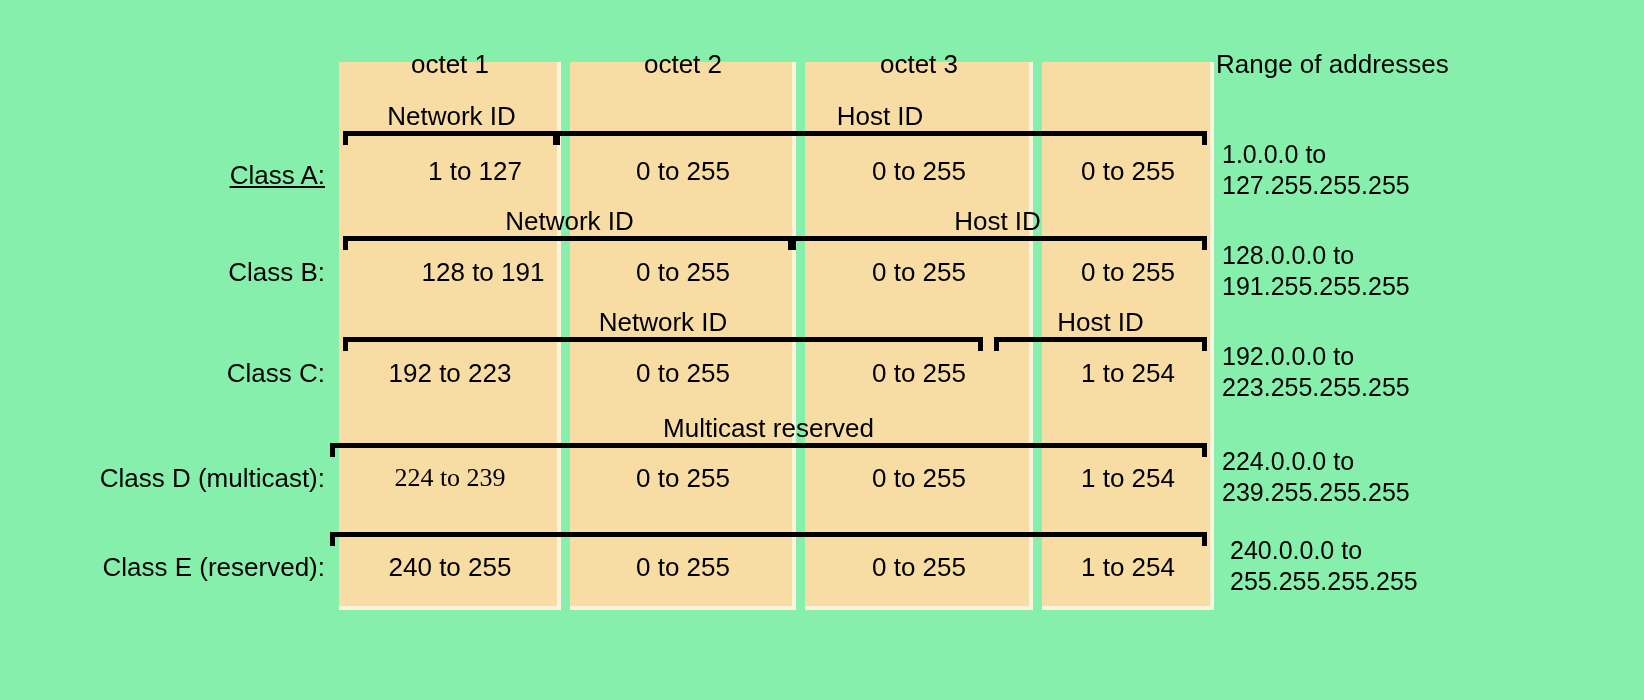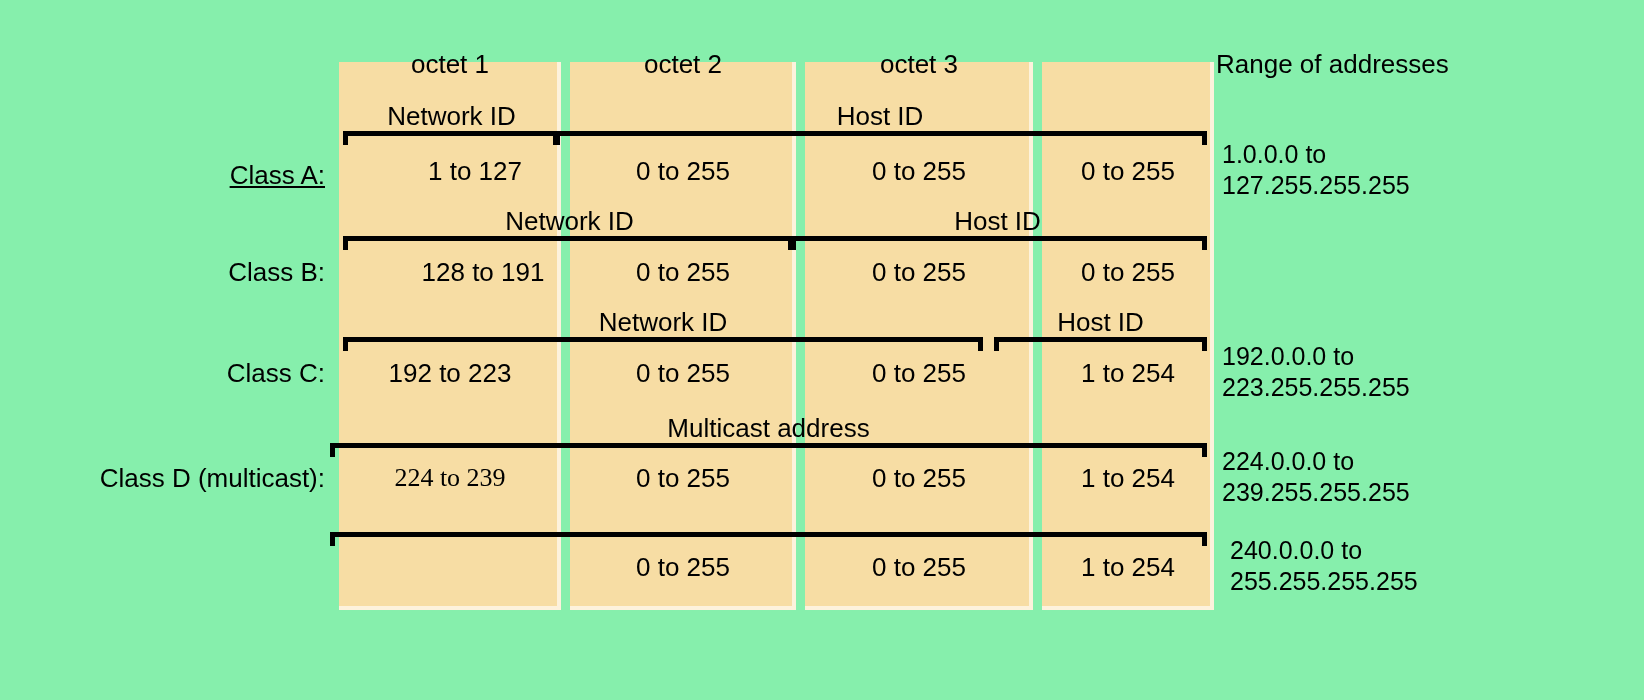--- a/index.html
+++ b/index.html
@@ -130,52 +130,58 @@
   <div class="bracket-label" style="left:343px; width:453px; top:206px;">Network ID</div>
   <div class="bracket" style="left:343px; width:453px; top:236px;"></div>
   <div class="bracket-label" style="left:788px; width:419px; top:206px;">Host ID</div>
   <div class="bracket" style="left:788px; width:419px; top:236px;"></div>
 
   <div class="class-label" style="top:257px;">Class B:</div>
   <div class="cell" style="left:351px; width:264px; top:257px;">128 to 191</div>
   <div class="cell" style="left:570px; width:226px; top:257px;">0 to 255</div>
   <div class="cell" style="left:805px; width:228px; top:257px;">0 to 255</div>
   <div class="cell" style="left:1042px; width:172px; top:257px;">0 to 255</div>
+  <div class="range-text" style="top:240px;">
+    <div>128.0.0.0 to</div>
+    <div>191.255.255.255</div>
+  </div>
 
   <div class="bracket-label" style="left:343px; width:640px; top:307px;">Network ID</div>
   <div class="bracket" style="left:343px; width:640px; top:337px;"></div>
   <div class="bracket-label" style="left:994px; width:213px; top:307px;">Host ID</div>
   <div class="bracket" style="left:994px; width:213px; top:337px;"></div>
 
   <div class="class-label" style="top:358px;">Class C:</div>
   <div class="cell" style="left:339px; width:222px; top:358px;text-align:center;">192 to 223</div>
   <div class="cell" style="left:570px; width:226px; top:358px;">0 to 255</div>
   <div class="cell" style="left:805px; width:228px; top:358px;">0 to 255</div>
   <div class="cell" style="left:1042px; width:172px; top:358px;">1 to 254</div>
   <div class="range-text" style="top:341px;">
     <div>192.0.0.0 to</div>
     <div>223.255.255.255</div>
   </div>
 
-  <div class="bracket-label" style="left:330px; width:877px; top:413px;">Multicast address</div>
+  <div class="bracket-label" style="left:330px; width:877px; top:413px;">Multicast reserved</div>
   <div class="bracket" style="left:330px; width:877px; top:443px;"></div>
 
   <div class="class-label" style="top:463px;">Class D (multicast):</div>
   <div class="cell" style="left:339px; width:222px; top:463px;font-family:Liberation Serif, serif;">224 to 239</div>
   <div class="cell" style="left:570px; width:226px; top:463px;">0 to 255</div>
   <div class="cell" style="left:805px; width:228px; top:463px;">0 to 255</div>
   <div class="cell" style="left:1042px; width:172px; top:463px;">1 to 254</div>
   <div class="range-text" style="top:446px;">
     <div>224.0.0.0 to</div>
     <div>239.255.255.255</div>
   </div>
 
   <div class="bracket-label" style="left:330px; width:877px; top:503px;"></div>
   <div class="bracket" style="left:330px; width:877px; top:532px;"></div>
 
+  <div class="class-label" style="top:552px;">Class E (reserved):</div>
+  <div class="cell" style="left:339px; width:222px; top:552px;">240 to 255</div>
   <div class="cell" style="left:570px; width:226px; top:552px;">0 to 255</div>
   <div class="cell" style="left:805px; width:228px; top:552px;">0 to 255</div>
   <div class="cell" style="left:1042px; width:172px; top:552px;">1 to 254</div>
   <div class="range-text" style="top:535px;margin-left:8px;">
     <div>240.0.0.0 to</div>
     <div>255.255.255.255</div>
   </div>
 
 </div>
 

